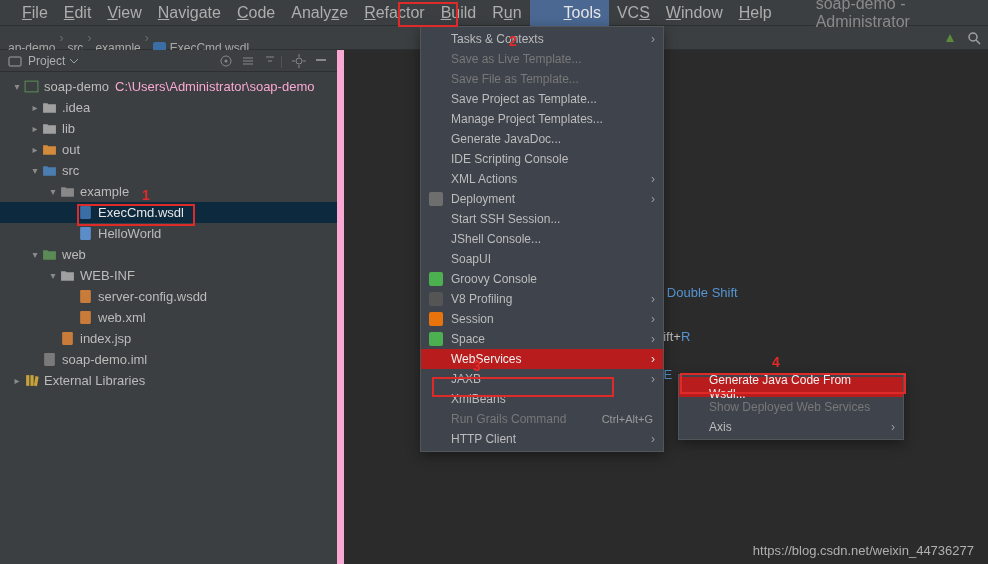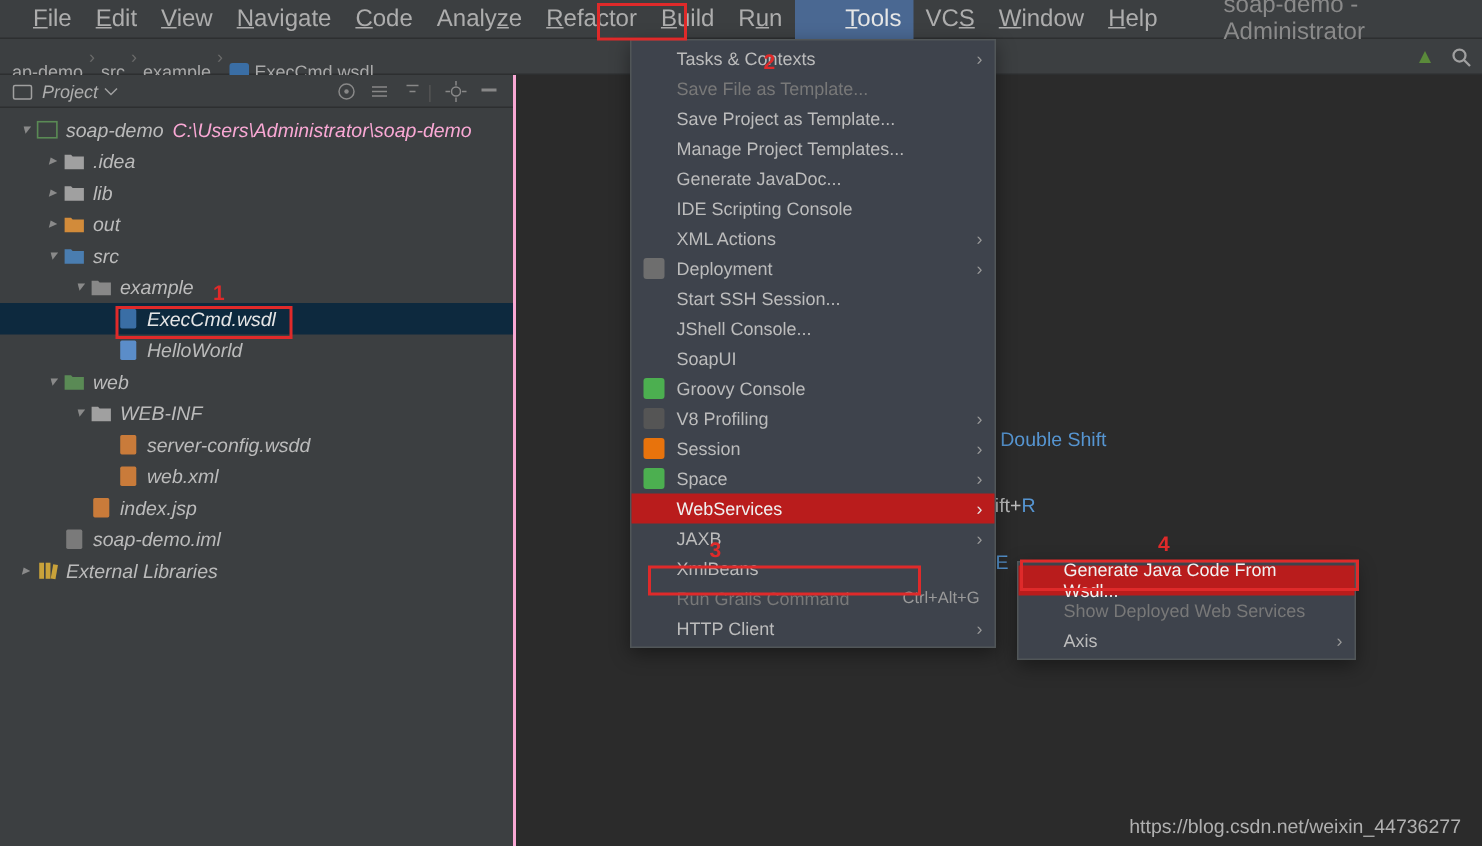--- a/index.html
+++ b/index.html
@@ -51,22 +51,22 @@
 }
 .navbar .right { position:absolute; right:6px; display:flex; gap:6px;}
 .navbar .right .icn { width:16px; height:16px; }
 .body-area {
   position: absolute; top: 50px; left: 0; right: 0; bottom: 0;
   display:flex;
 }
 .panel {
   background: #3c3f41;
   width: 344px;
-  border-right: 2px solid #f9a8d4;
-  display:flex; flex-direction:column;font-style:italic;
+  border-right: 7px solid #f9a8d4;
+  display:flex; flex-direction:column;
 }
 .panel-header {
   height: 22px;
   display:flex; align-items:center;
   padding: 0 8px;
   border-bottom: 1px solid #2d2f30;
 }
 .panel-header .icn { width:14px; height:14px; margin-right:6px; }
 .panel-header .spacer { flex:1; }
 .panel-header .tool { width:16px; height:16px; margin-left:6px; }
@@ -368,20 +368,23 @@
     </div>
   </div>
 </div>
 
 <div id="tools-menu" class="menu">
     <div class="mi">
       <span>Tasks &amp; Contexts</span>
       <span class="sub arrow"></span>
     </div>
     <div class="mi disabled">
+      <span>Save as Live Template...</span>
+    </div>
+    <div class="mi disabled">
       <span>Save File as Template...</span>
     </div>
     <div class="mi">
       <span>Save Project as Template...</span>
     </div>
     <div class="mi">
       <span>Manage Project Templates...</span>
     </div>
     <div class="mi">
       <span>Generate JavaDoc...</span>

